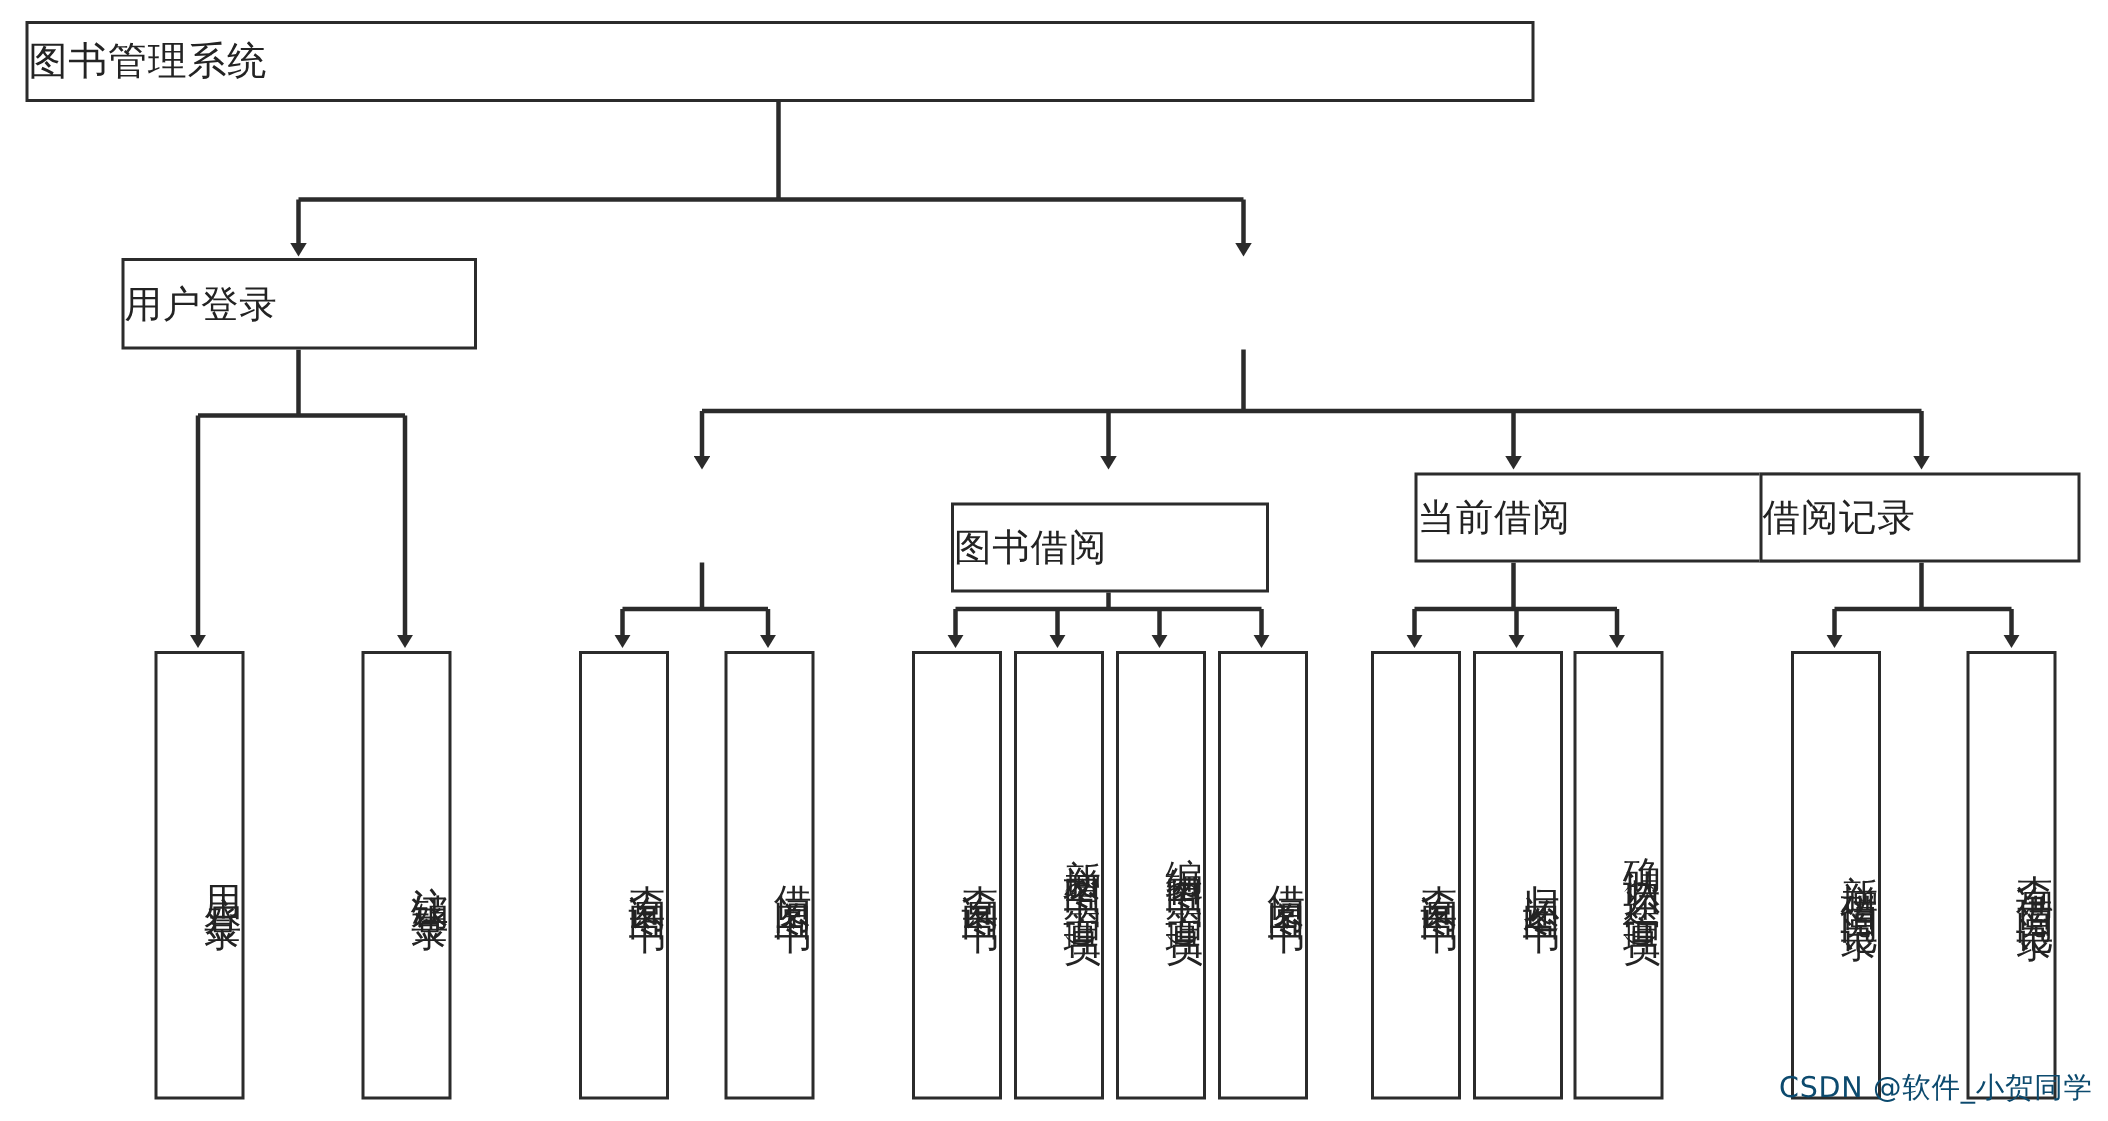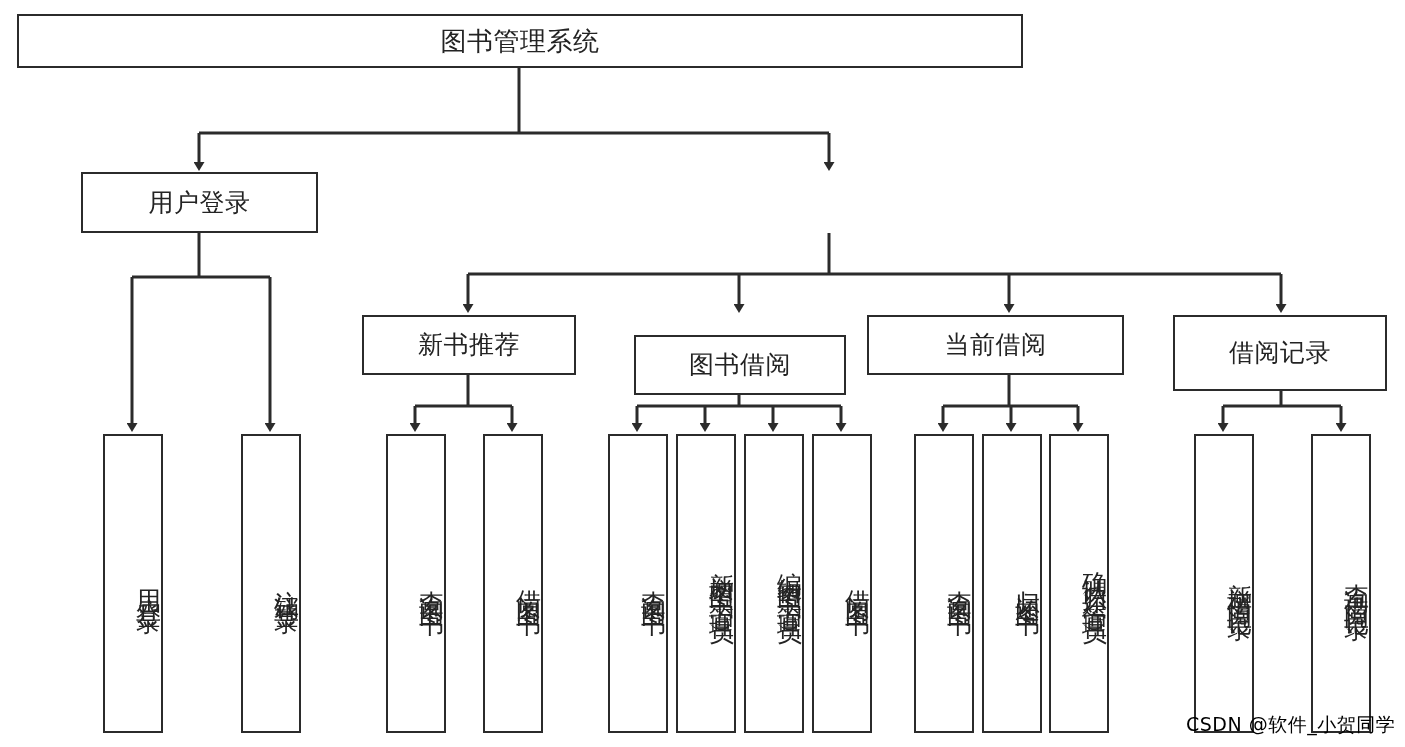--- a/index.html
+++ b/index.html
@@ -26,21 +26,21 @@
     height: 747px;
     pointer-events: none;
   }
   .node {
     position: absolute;
     box-sizing: border-box;
     border: 2.5px solid #2b2b2b;
     background: #ffffff;
     display: flex;
     align-items: center;
-    justify-content: center;
+    justify-content: flex-start;
     color: #232323;
     text-align: center;
   }
   .node.horiz {
     font-size: 25px;
     letter-spacing: 0.5px;
     line-height: 1.1;
   }
   .node.root {
     font-size: 26px;
@@ -56,21 +56,21 @@
     align-items: flex-start;
     justify-content: center;
   }
   .node.vert .vtext {
     display: block;
     writing-mode: vertical-rl;
     text-orientation: upright;
   }
   .watermark {
     position: absolute;
-    color: #000000;
+    color: #0c4a6e;
     font-size: 19px;
     letter-spacing: 0.5px;
     white-space: nowrap;
     left: 1186px;
     top: 712px;
   }
 </style>
 </head>
 <body>
 
@@ -127,30 +127,27 @@
   </svg>
 
   <div class="node horiz root" style="left:17px; top:14px; width:1006px; height:54px;">
     <span>图书管理系统</span>
   </div>
 
   <div class="node horiz" style="left:81px; top:172px; width:237px; height:61px;">
     <span>用户登录</span>
   </div>
 
-  <div class="node horiz" style="left:362px; top:315px; width:214px; height:60px;">
-    <span>新书推荐</span>
-  </div>
   <div class="node horiz" style="left:634px; top:315px; width:212px; height:60px;margin-top:20px;">
     <span>图书借阅</span>
   </div>
-  <div class="node horiz" style="left:867px; top:315px; width:257px; height:60px;">
+  <div class="node horiz" style="left:943px; top:315px; width:257px; height:60px;">
     <span>当前借阅</span>
   </div>
-  <div class="node horiz" style="left:1173px; top:315px; width:214px; height:76px;">
+  <div class="node horiz" style="left:1173px; top:315px; width:214px; height:60px;">
     <span>借阅记录</span>
   </div>
 
   <div class="node vert" style="left:103px; top:434px; width:60px; height:299px;">
     <span class="vtext">用户登录</span>
   </div>
   <div class="node vert" style="left:241px; top:434px; width:60px; height:299px;">
     <span class="vtext">注销登录</span>
   </div>
 

